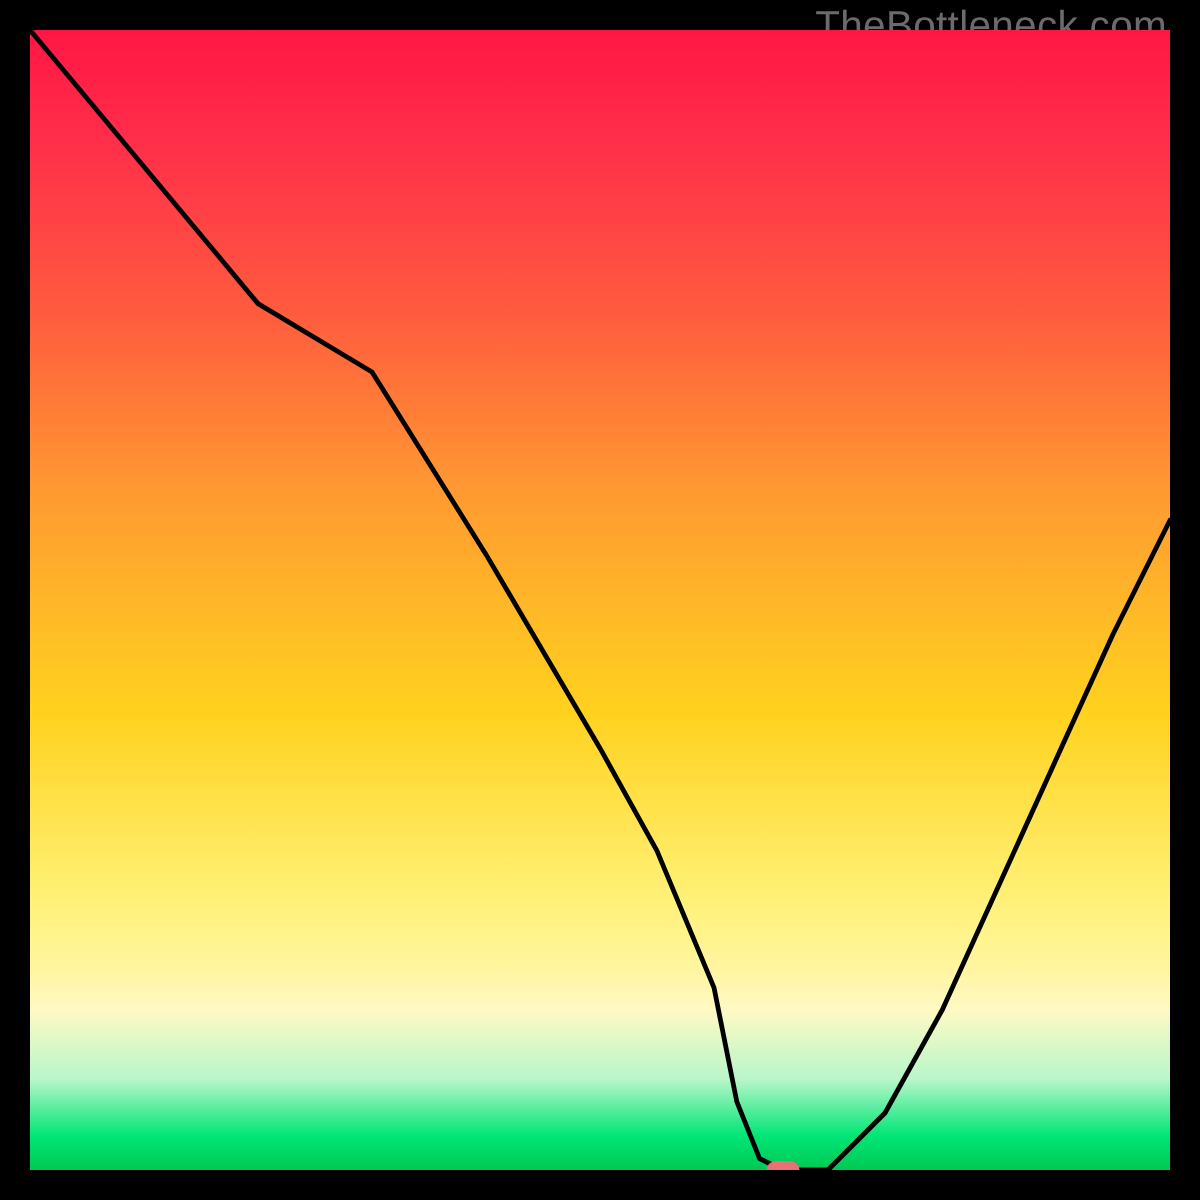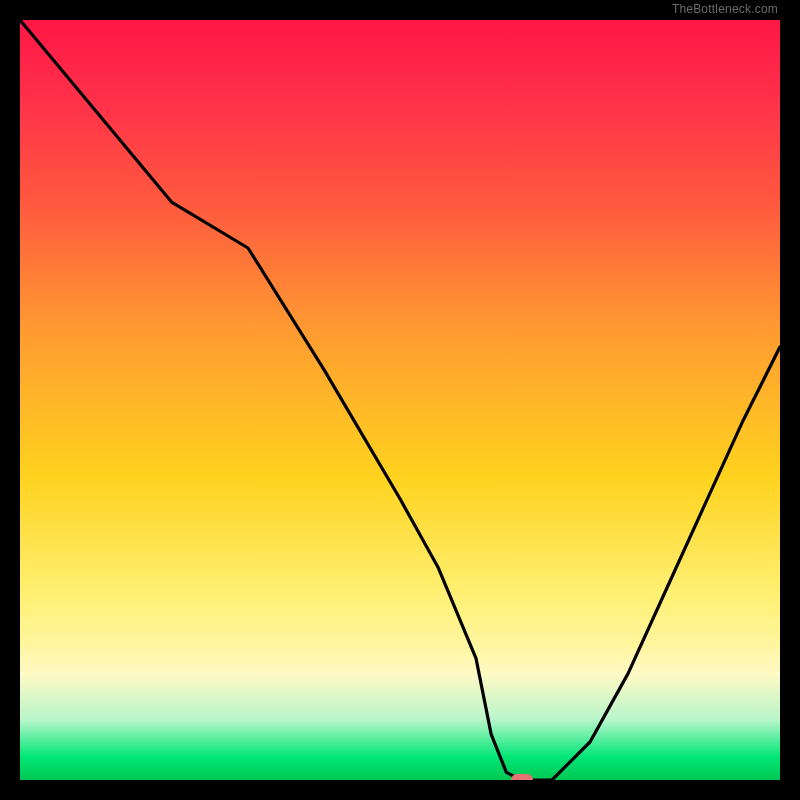--- a/index.html
+++ b/index.html
@@ -44,21 +44,21 @@
       #b9f6ca 92%,
       #00e676 97%,
       #00c853 100%
     );
   }
   .watermark {
     position: absolute;
     top: 2px;
     right: 22px;
     font-family: Arial, Helvetica, sans-serif;
-    font-size: 12px;
+    font-size: 27px;
     color: #6b6b6b;
     letter-spacing: 0.2px;
   }
   .curve-svg {
     position: absolute;
     left: 0;
     top: 0;
     width: 760px;
     height: 760px;
   }

